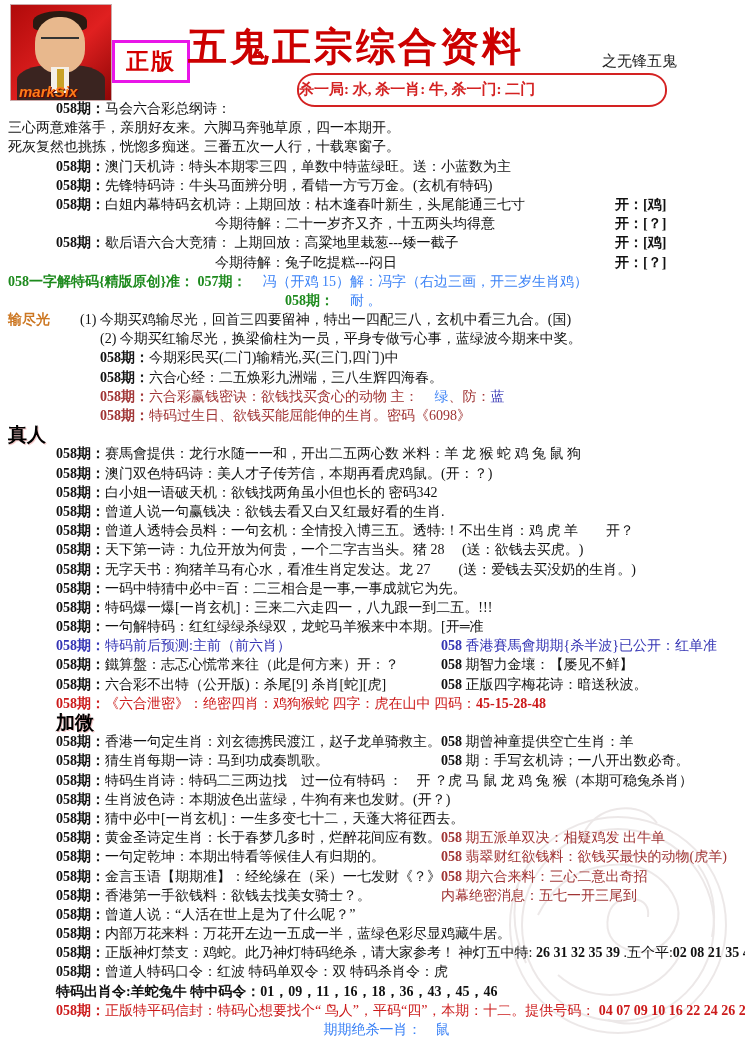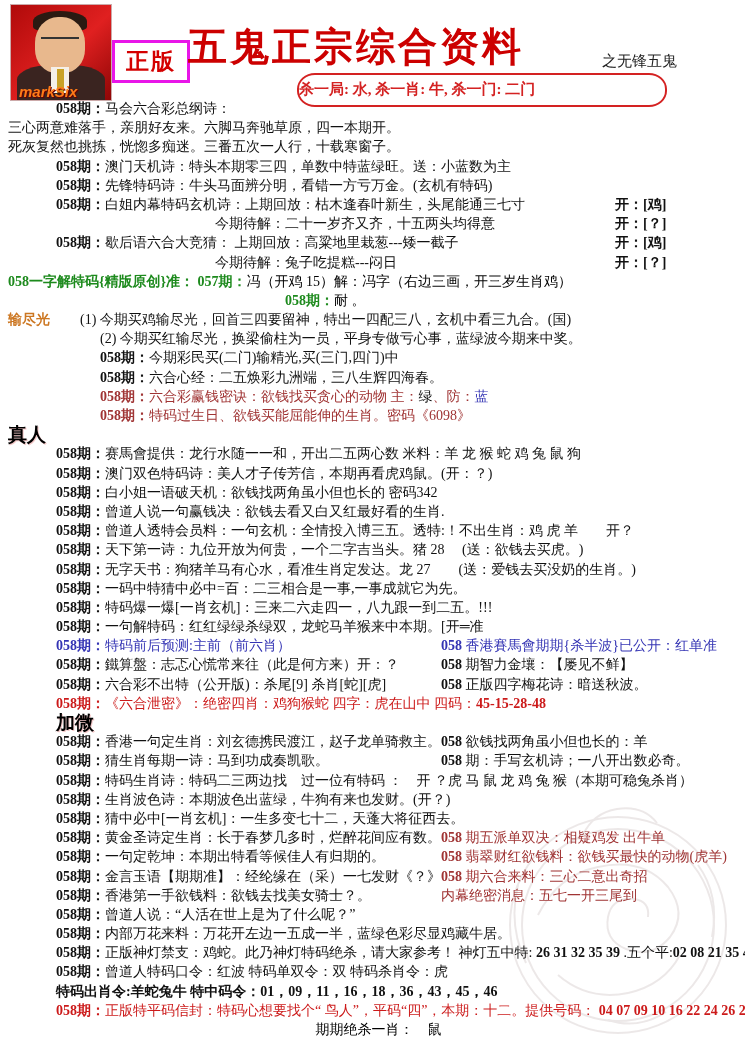--- a/index.html
+++ b/index.html
@@ -44,21 +44,21 @@
   .line.deep{padding-left:215px;}
   .line.mid{padding-left:285px;}
   .line.center{padding-left:12px;text-align:center;}
   .line .hdr{font-size:19px;font-weight:bold;color:#000;text-shadow:1px 1px 0 #f5c9c9;}
   .b{font-weight:bold;}
   .kb{font-weight:bold;}
   .r{color:#cc1a1a;}
   .rb{color:#cc1a1a;font-weight:bold;}
   .d{color:#a03434;}
   .db{color:#a03434;font-weight:bold;}
-  .g{color:#000000;}
+  .g{color:#3b82f6;margin-left:16px;}
   .gb{color:#1d8a1d;font-weight:bold;}
   .u{color:#3434b4;}
   .ub{color:#3434b4;font-weight:bold;}
   .o{color:#cc7722;font-weight:bold;margin-right:30px;}
   .rcol{position:absolute;left:441px;top:0;}
   .open{position:absolute;left:615px;top:0;font-weight:bold;}
 </style>
 </head>
 <body>
 
@@ -118,21 +118,21 @@
     <div class="line "><span class="b">058期：</span><span>天下第一诗：九位开放为何贵，一个二字吉当头。猪 28　 (送：欲钱去买虎。)</span></div>
     <div class="line "><span class="b">058期：</span><span>无字天书：狗猪羊马有心水，看准生肖定发达。龙 27　　(送：爱钱去买没奶的生肖。)</span></div>
     <div class="line "><span class="b">058期：</span><span>一码中特猜中必中=百：二三相合是一事,一事成就它为先。</span></div>
     <div class="line "><span class="b">058期：</span><span>特码爆一爆[一肖玄机]：三来二六走四一，八九跟一到二五。!!!</span></div>
     <div class="line "><span class="b">058期：</span><span>一句解特码：红红绿绿杀绿双，龙蛇马羊猴来中本期。[开═准</span></div>
     <div class="line "><span class="ub">058期：</span><span class="u">特码前后预测:主前（前六肖）</span><span class="rcol"><span class="ub">058 </span><span class="u">香港賽馬會期期{杀半波}已公开：红单准</span></span></div>
     <div class="line "><span class="b">058期：</span><span>鐵算盤：志忑心慌常来往（此是何方来）开：？</span><span class="rcol"><span class="b">058 </span><span>期智力金壤：【屡见不鲜】</span></span></div>
     <div class="line "><span class="b">058期：</span><span>六合彩不出特（公开版)：杀尾[9] 杀肖[蛇][虎]</span><span class="rcol"><span class="b">058 </span><span>正版四字梅花诗：暗送秋波。</span></span></div>
     <div class="line "><span class="rb">058期：</span><span class="r">《六合泄密》：绝密四肖：鸡狗猴蛇 四字：虎在山中 四码：</span><span class="rb">45-15-28-48</span></div>
     <div class="line "><span class="hdr">加微</span></div>
-    <div class="line "><span class="b">058期：</span><span>香港一句定生肖：刘玄德携民渡江，赵子龙单骑救主。</span><span class="rcol"><span class="b">058 </span><span>欲钱找两角虽小但也长的：羊</span></span></div>
+    <div class="line "><span class="b">058期：</span><span>香港一句定生肖：刘玄德携民渡江，赵子龙单骑救主。</span><span class="rcol"><span class="b">058 </span><span>期曾神童提供空亡生肖：羊</span></span></div>
     <div class="line "><span class="b">058期：</span><span>猜生肖每期一诗：马到功成奏凯歌。</span><span class="rcol"><span class="b">058 </span><span>期：手写玄机诗；一八开出数必奇。</span></span></div>
     <div class="line "><span class="b">058期：</span><span>特码生肖诗：特码二三两边找　过一位有特码 ：　开 ？虎 马 鼠 龙 鸡 兔 猴（本期可稳兔杀肖）</span></div>
     <div class="line "><span class="b">058期：</span><span>生肖波色诗：本期波色出蓝绿，牛狗有来也发财。(开？)</span></div>
     <div class="line "><span class="b">058期：</span><span>猜中必中[一肖玄机]：一生多变七十二，天蓬大将征西去。</span></div>
     <div class="line "><span class="b">058期：</span><span>黄金圣诗定生肖：长于春梦几多时，烂醉花间应有数。</span><span class="rcol"><span class="db">058 </span><span class="d">期五派单双决：相疑鸡发 出牛单</span></span></div>
     <div class="line "><span class="b">058期：</span><span>一句定乾坤：本期出特看等候佳人有归期的。</span><span class="rcol"><span class="db">058 </span><span class="d">翡翠财红欲钱料：欲钱买最快的动物(虎羊)</span></span></div>
     <div class="line "><span class="b">058期：</span><span>金言玉语【期期准】：经纶缘在（采）一七发财《？》</span><span class="rcol"><span class="db">058 </span><span class="d">期六合来料：三心二意出奇招</span></span></div>
     <div class="line "><span class="b">058期：</span><span>香港第一手欲钱料：欲钱去找美女骑士？。</span><span class="rcol"><span class="d">内幕绝密消息：五七一开三尾到</span></span></div>
     <div class="line "><span class="b">058期：</span><span>曾道人说：“人活在世上是为了什么呢？”</span></div>
     <div class="line "><span class="b">058期：</span><span>内部万花来料：万花开左边一五成一半，蓝绿色彩尽显鸡藏牛居。</span></div>

